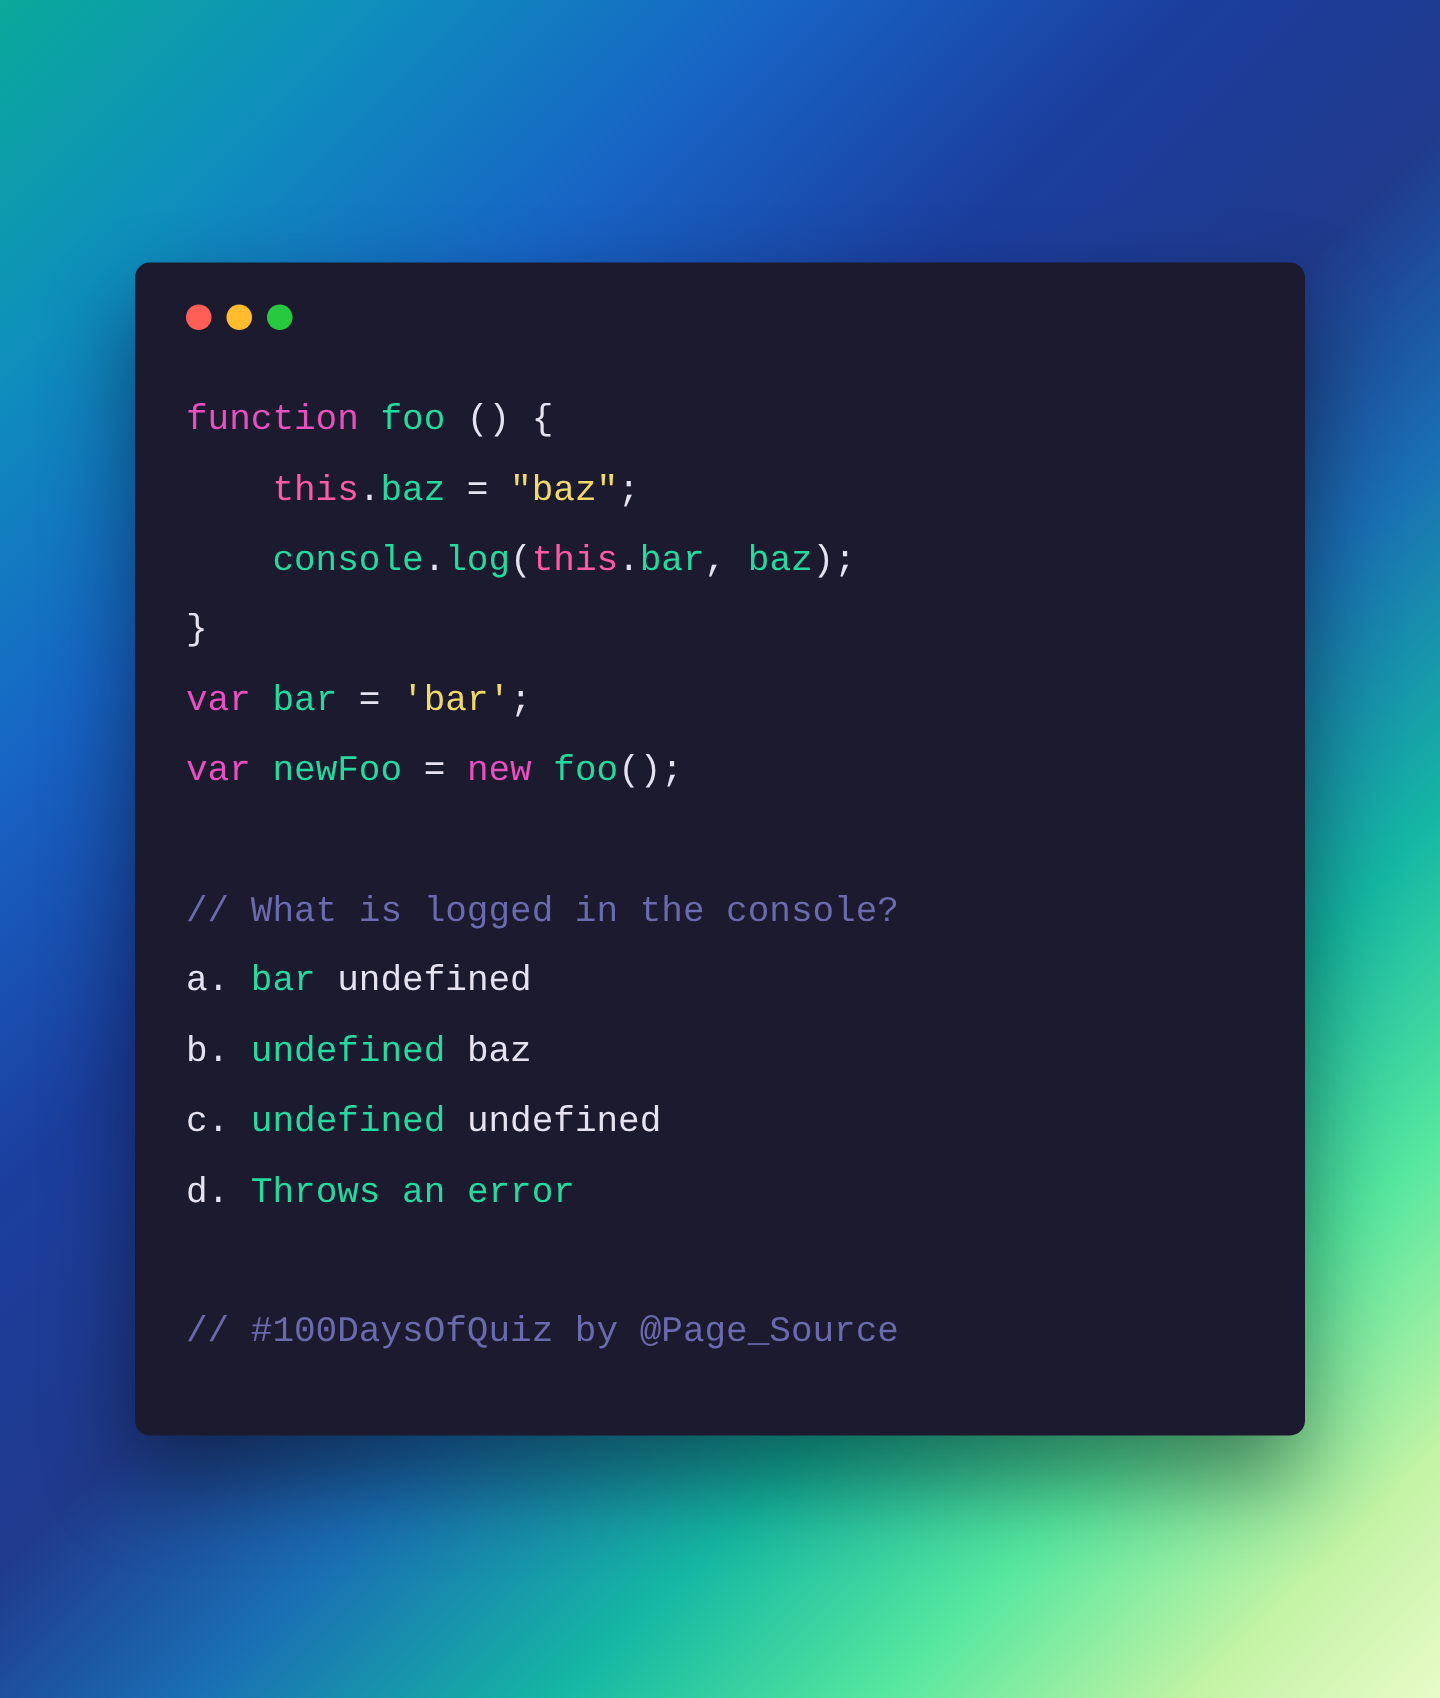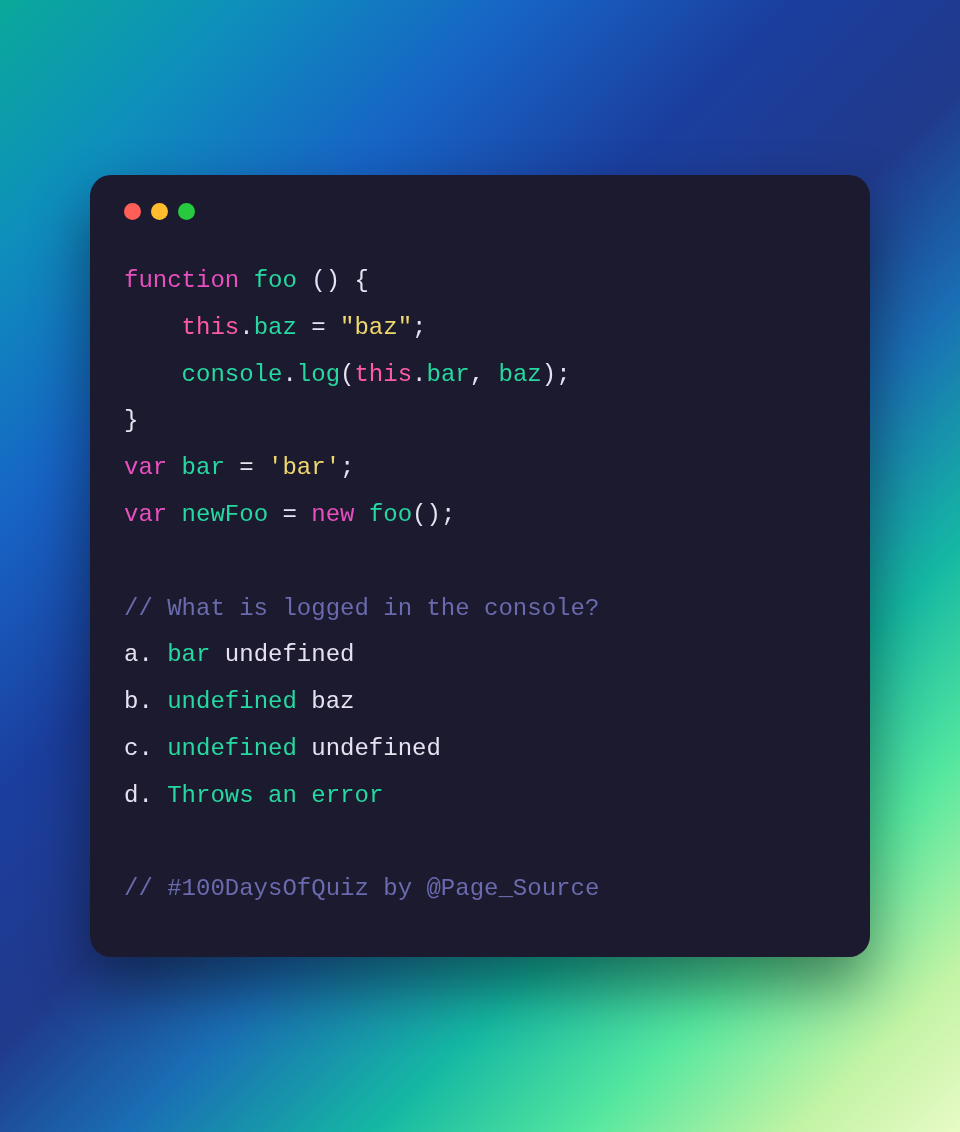--- a/index.html
+++ b/index.html
@@ -17,21 +17,21 @@
       #c2f3a4 92%,
       #e8fbc7 100%);
     font-family: "SF Mono", ui-monospace, Menlo, Consolas, "Liberation Mono", monospace;
     display: flex;
     align-items: center;
     justify-content: center;
   }
   .window {
     width: 780px;
     background: #1c1a2e;
-    border-radius: 21px;
+    border-radius: 10px;
     box-shadow: 0 30px 60px rgba(0,0,0,0.45);
     padding: 28px 34px 44px 34px;
   }
   .titlebar { display: flex; gap: 10px; margin-bottom: 38px; }
   .dot { width: 17px; height: 17px; border-radius: 50%; }
   .dot.red { background: #ff5f56; }
   .dot.yellow { background: #ffbd2e; }
   .dot.green { background: #27c93f; }
   .code {
     font-size: 24px;

